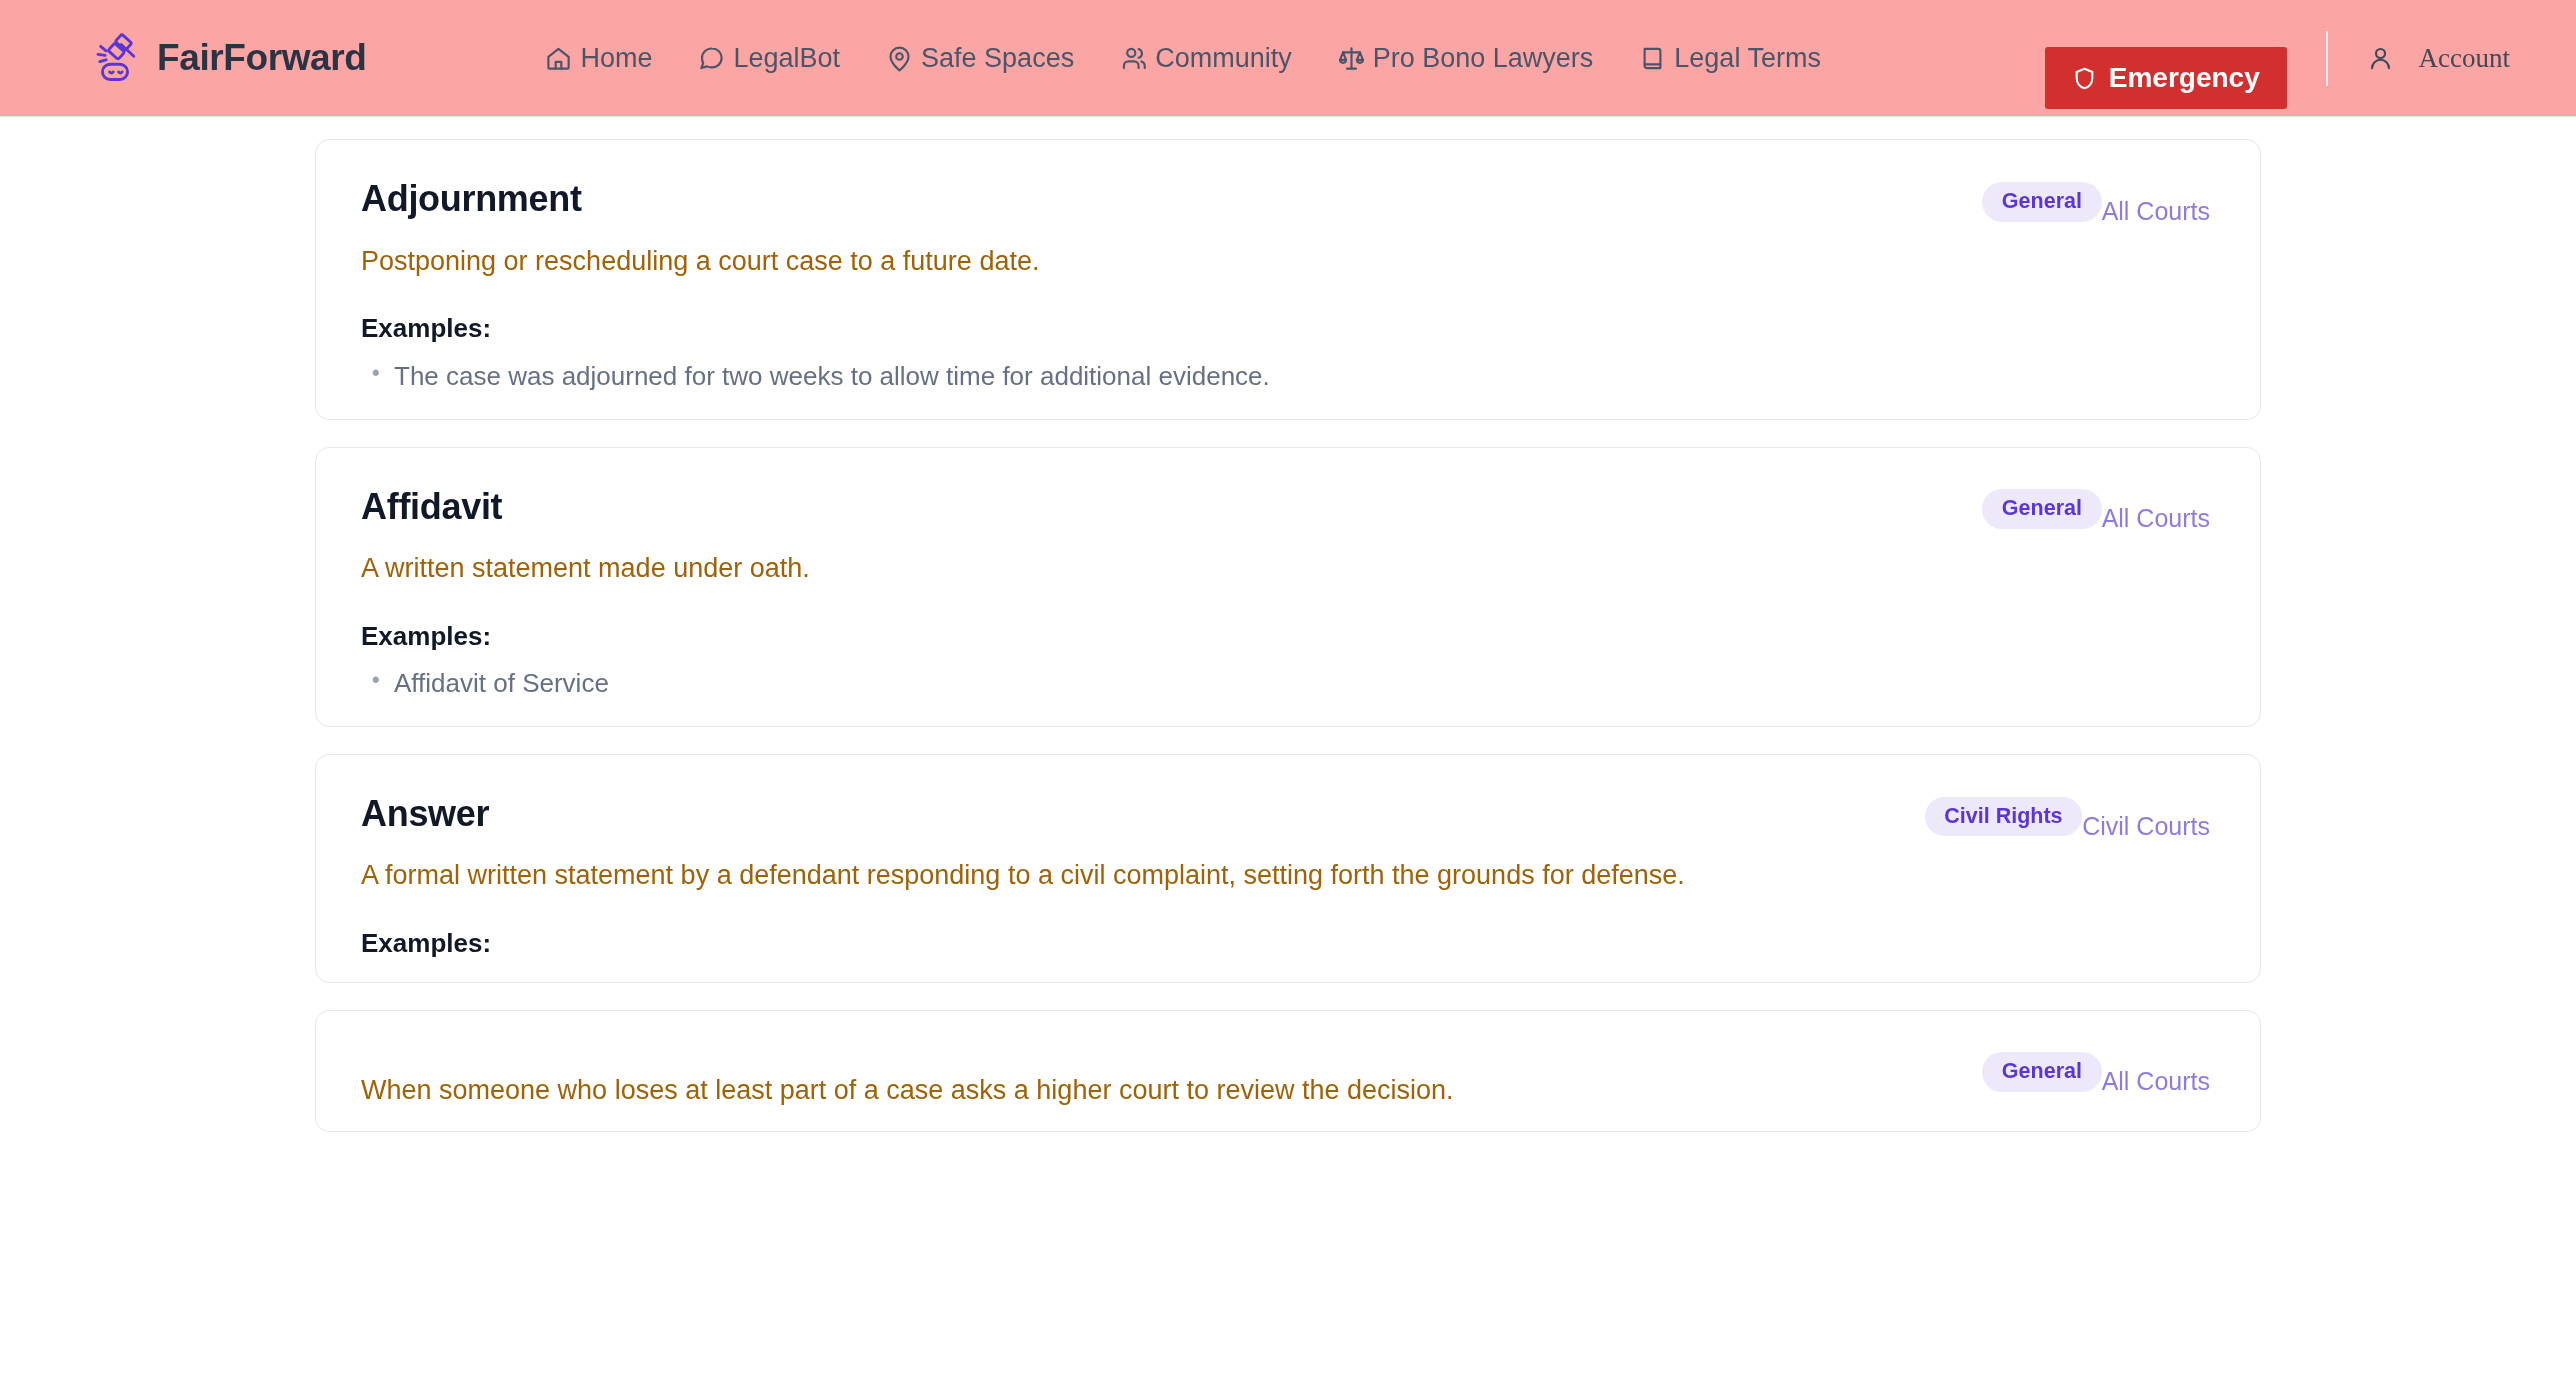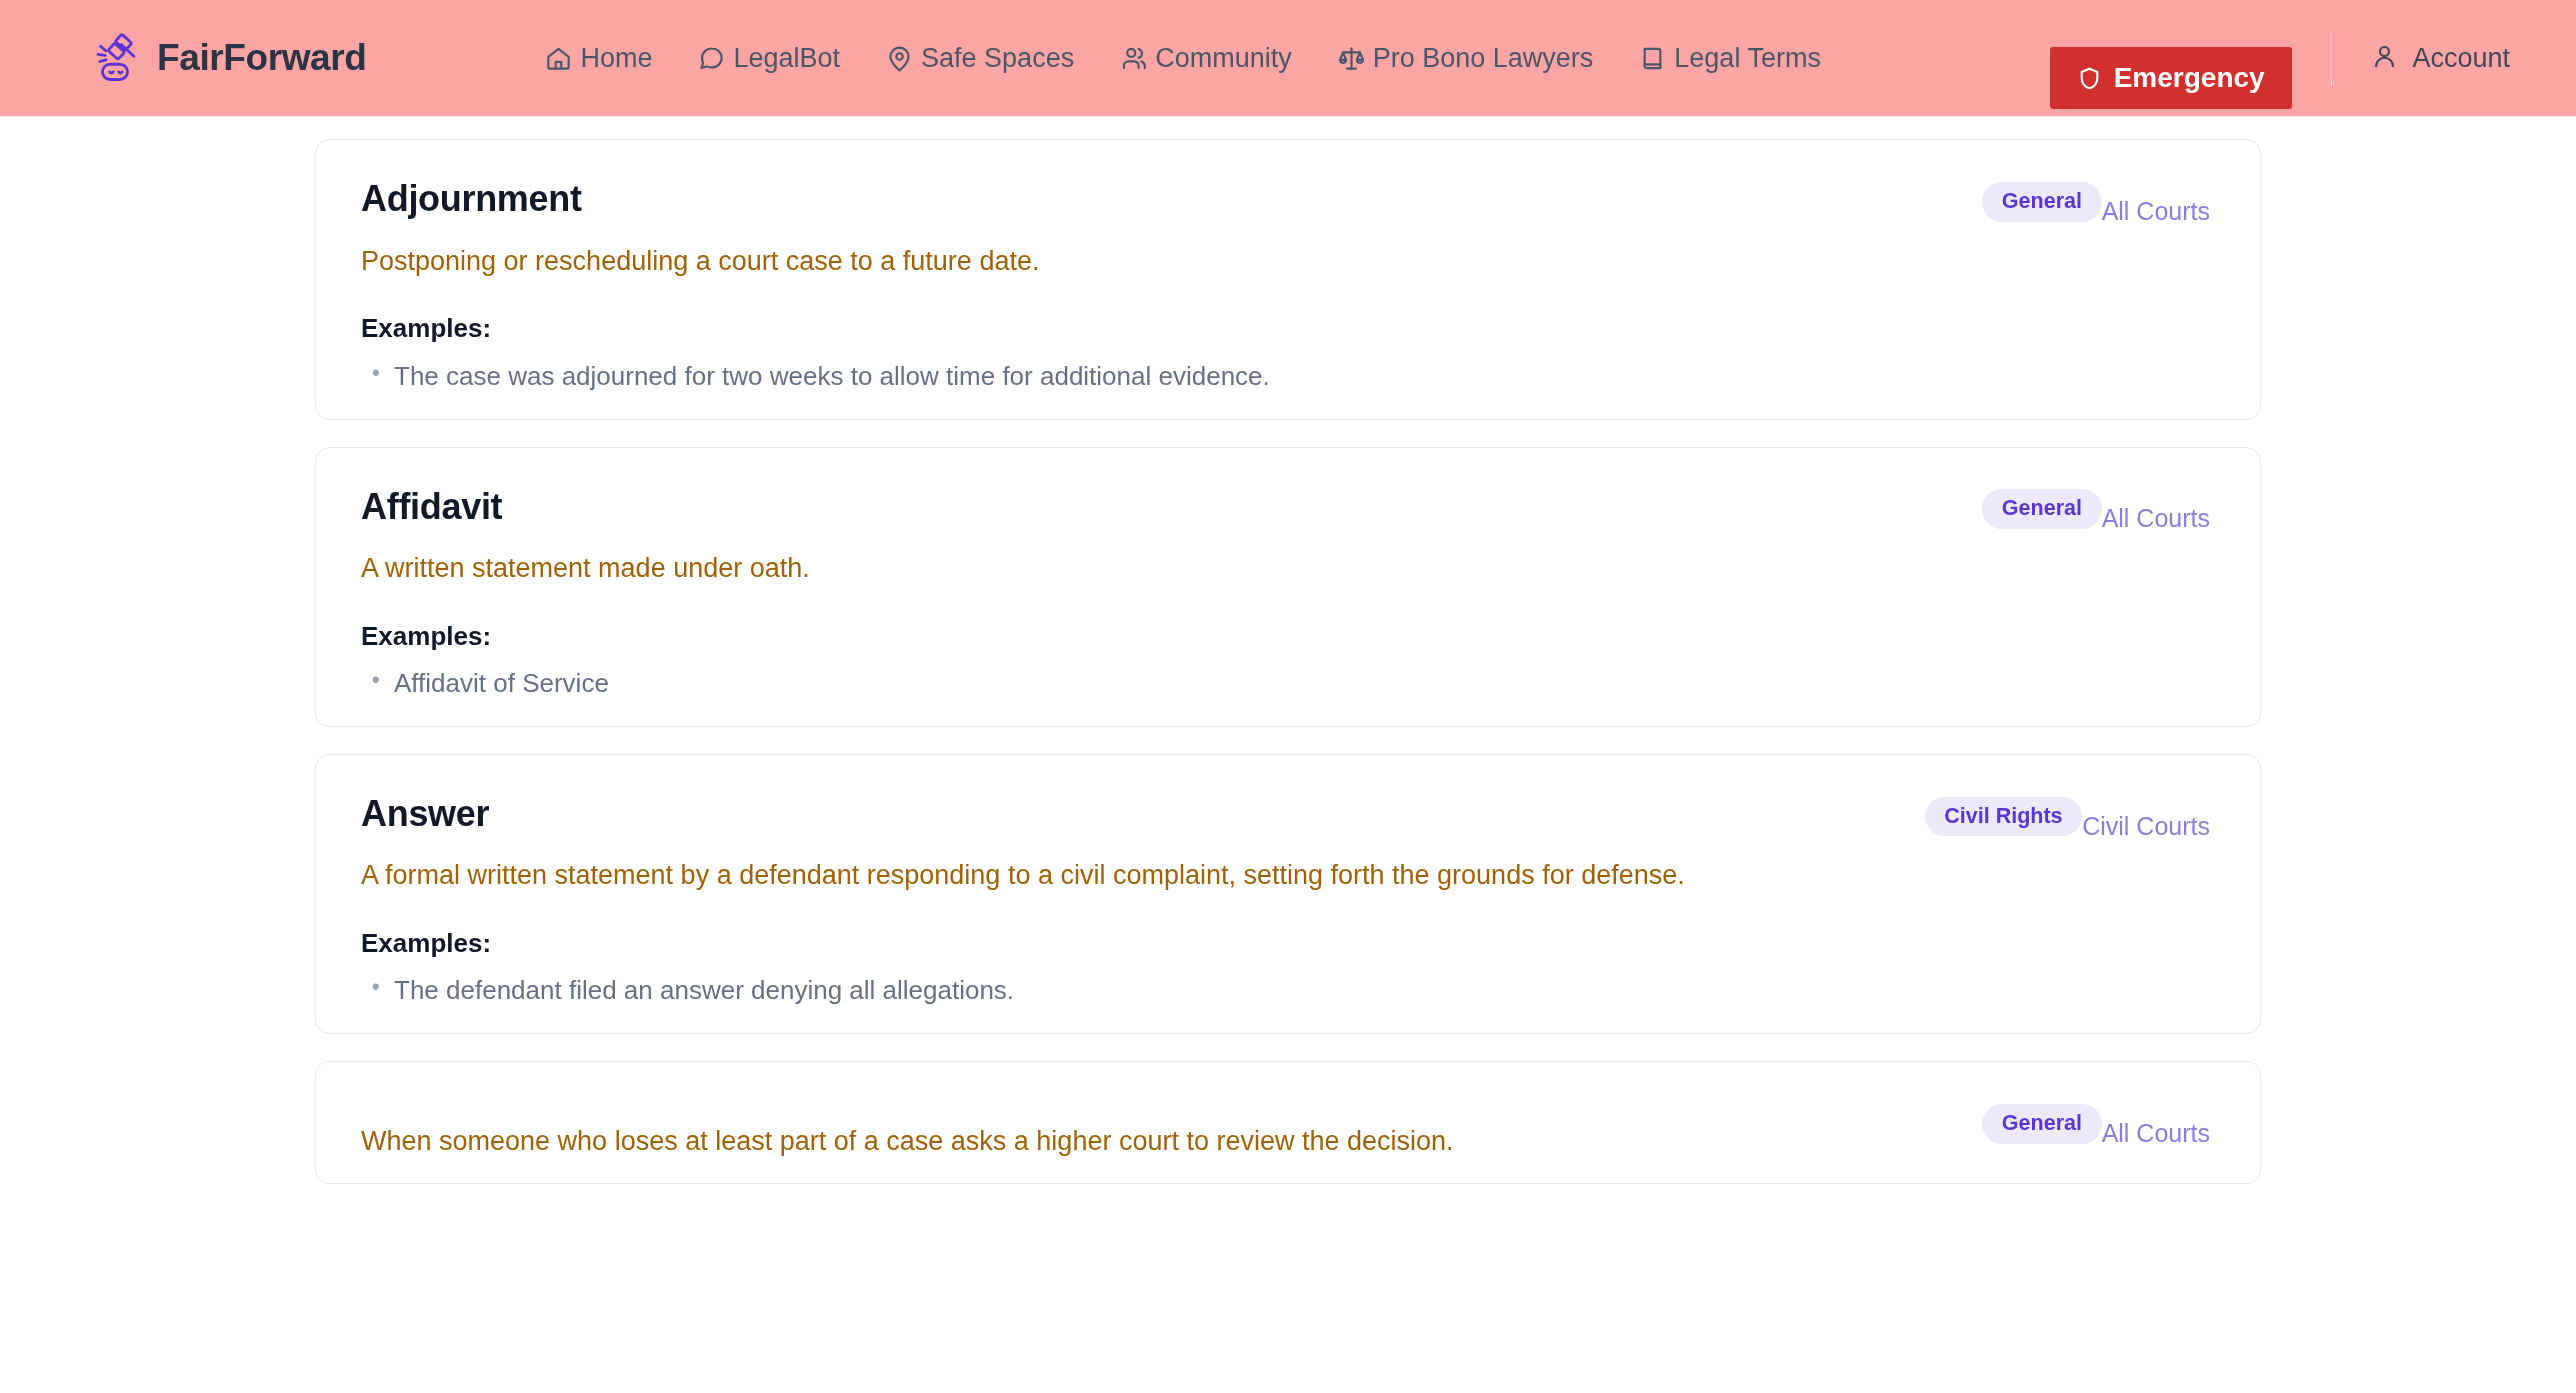--- a/index.html
+++ b/index.html
@@ -78,26 +78,27 @@
   }
   .emergency-btn .ico { width: 25px; height: 25px; display: block; }
   .header-divider {
     width: 1.8px;
     height: 55px;
     background: #e3e6ec;
     margin: 0 39px;
   }
   .account {
     display: flex;
-    align-items: flex-start;
-    gap: 14px;
+    align-items: center;
+    gap: 25px;
     color: #3e4859;
     font-size: 27px;
     white-space: nowrap;
     cursor: pointer;
+    font-family: Liberation Serif, serif;
   }
   .account .ico { width: 27px; height: 27px; display: block; }
 
   
   .main {
     width: 100%;
     height: 1276px;
     background: #ffffff;
     padding-top: 22.4px;
     overflow: hidden;
@@ -328,23 +329,20 @@
         <div class="card-meta">
           <span class="badge">General</span>
           <span class="court">All Courts</span>
         </div>
       </div>
       <div class="term-card">
         <div class="card-body">
           <div class="term-title">Answer</div>
           <div class="term-def">A formal written statement by a defendant responding to a civil complaint, setting forth the grounds for defense.</div>
           <div class="examples-label">Examples:</div>
-          <ul class="examples-list">
-            <li>The defendant filed an answer denying all allegations.</li>
-          </ul>
         </div>
         <div class="card-meta">
           <span class="badge">Civil Rights</span>
           <span class="court">Civil Courts</span>
         </div>
       </div>
       <div class="term-card">
         <div class="card-body">
           <div class="term-def">When someone who loses at least part of a case asks a higher court to review the decision.</div>
         </div>

